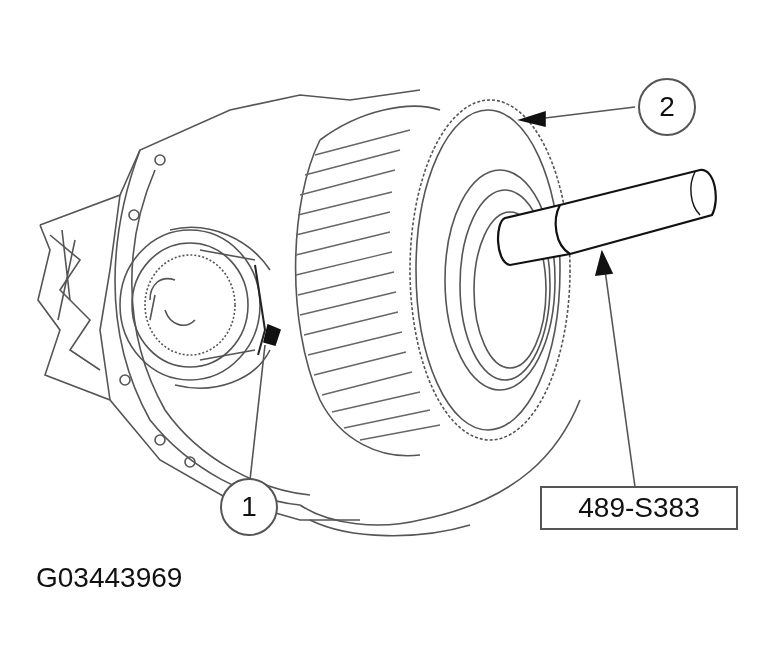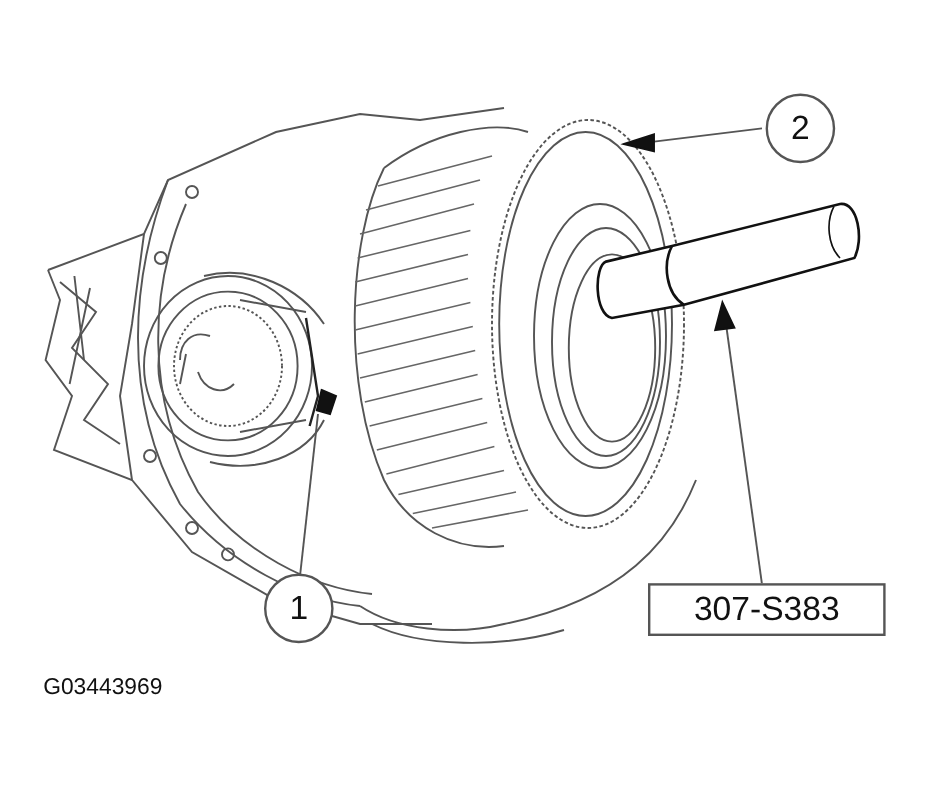--- a/index.html
+++ b/index.html
@@ -11,21 +11,21 @@
     border-radius: 50%; background: #fff; display: flex; align-items: center; justify-content: center;
     font-size: 28px; color: #111; box-sizing: border-box;
   }
   .tool-label {
     position: absolute; left: 540px; top: 486px; width: 198px; height: 44px;
     border: 2px solid #555; background: #fff; box-sizing: border-box;
     display: flex; align-items: center; justify-content: center;
     font-size: 28px; color: #111;
   }
   .figure-id {
-    position: absolute; left: 36px; top: 562px; font-size: 19px; color: #111;
+    position: absolute; left: 36px; top: 562px; font-size: 28px; color: #111;
   }
 </style>
 </head>
 <body>
 
 <div class="canvas">
   <svg width="777" height="660" viewBox="0 0 777 660" fill="none" stroke="#555" stroke-width="1.6">
 
     <g>
       <path d="M40 225 L120 195 L140 150 L230 110 L300 95 L350 100 L420 90 M40 225 L50 250 L38 300 L60 330 L45 375 L110 400 L160 460 L230 500 L300 520 L360 520"></path>
@@ -97,16 +97,16 @@
     </g>
   </svg>
 
   <div class="callout" style="left:220px; top:478px;">
     <span>1</span>
   </div>
   <div class="callout" style="left:638px; top:78px;">
     <span>2</span>
   </div>
   <div class="tool-label">
-    <span>307-S383</span>
+    <span>489-S383</span>
   </div>
   <div class="figure-id">G03443969</div>
 </div>
 
 </body></html>

